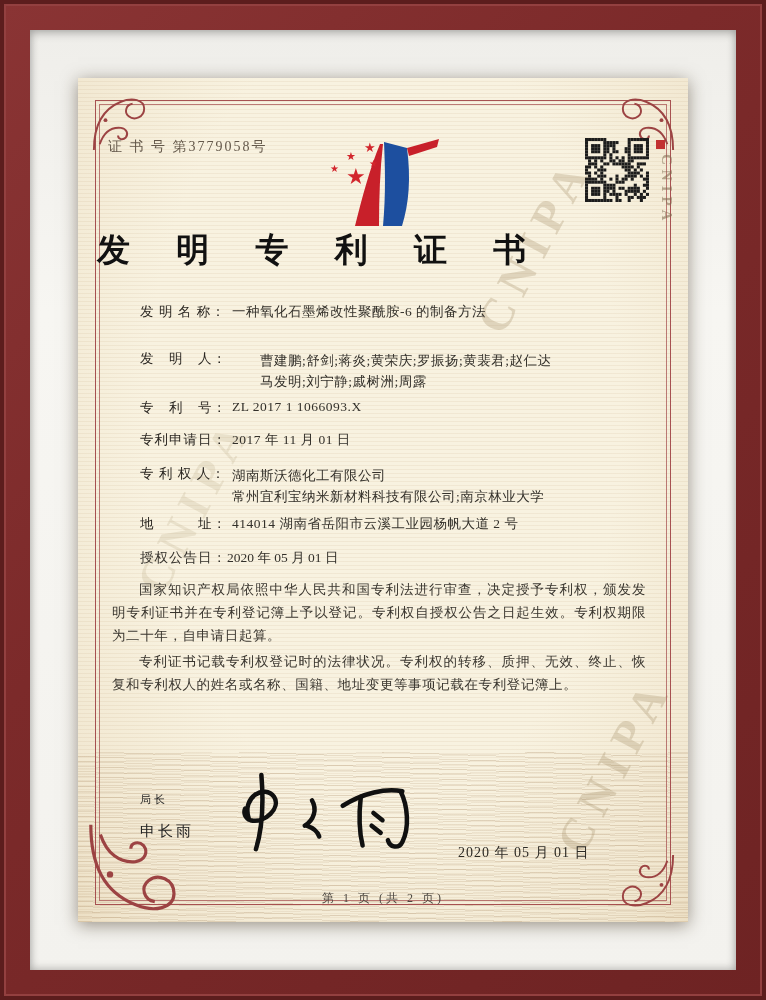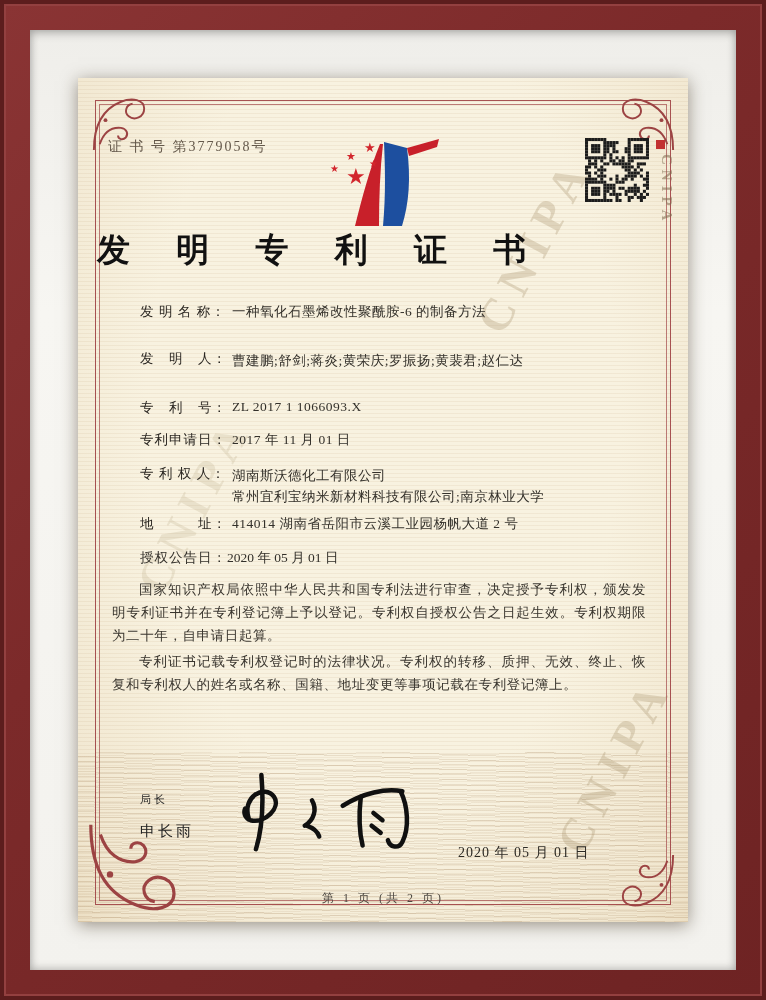--- a/index.html
+++ b/index.html
@@ -394,24 +394,25 @@
             <rect x="54" y="60" width="3" height="3" fill="#1c1c1c"></rect>
           </svg></div>
 
       <h1 class="title">发 明 专 利 证 书</h1>
 
       <div class="row" style="top:225px;">
         <span class="lab">发 明 名 称：</span>
         <span class="val">一种氧化石墨烯改性聚酰胺-6 的制备方法</span>
       </div>
 
-      <div class="row" style="top:272px;">
+      <div class="row" style="top:272px;gap:28px;">
         <span class="lab">发　明　人：</span>
         <span class="val">
           <span class="ln">曹建鹏;舒剑;蒋炎;黄荣庆;罗振扬;黄裴君;赵仁达</span>
+          <span class="ln">马发明;刘宁静;戚树洲;周露</span>
         </span>
       </div>
 
       <div class="row" style="top:321px;">
         <span class="lab">专　利　号：</span>
         <span class="val">ZL 2017 1 1066093.X</span>
       </div>
 
       <div class="row" style="top:353px;">
         <span class="lab">专利申请日：</span>

